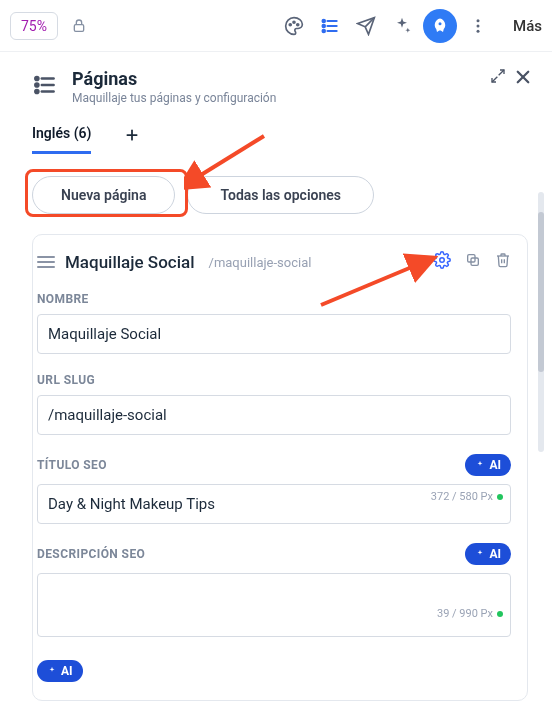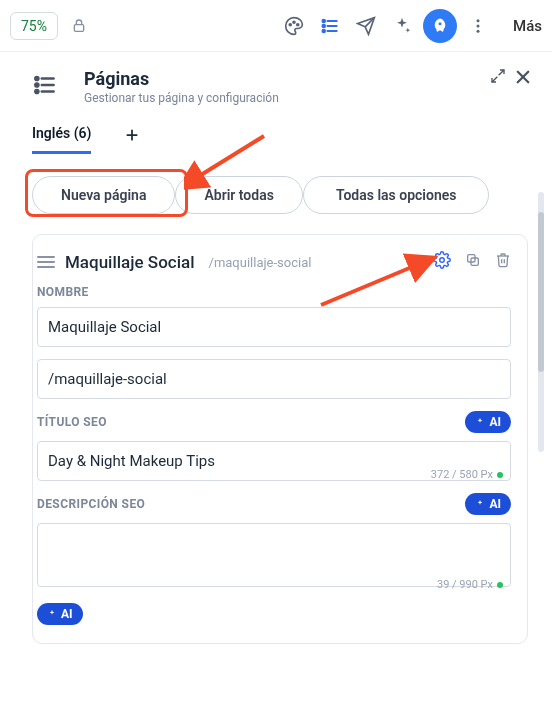--- a/index.html
+++ b/index.html
@@ -1,61 +1,61 @@
 <!DOCTYPE html>
 <html><head>
 <meta charset="utf-8">
 <style>
   * { box-sizing: border-box; margin: 0; padding: 0; font-family: -apple-system, BlinkMacSystemFont, "Segoe UI", Roboto, Helvetica, Arial, sans-serif; }
   body { width: 552px; height: 707px; background: #fff; position: relative; overflow: hidden; }
 
   
   .topbar { height: 52px; display: flex; align-items: center; padding: 0 10px; gap: 6px; border-bottom: 1px solid #eef0f3; }
-  .zoom-pill { border: 1px solid #d6dbe3; border-radius: 6px; padding: 5px 10px; font-size: 14px; color: #15803d; }
+  .zoom-pill { border: 1px solid #d6dbe3; border-radius: 6px; padding: 5px 10px; font-size: 14px; color: #a21caf; }
   .tb-icon { width: 30px; height: 30px; display: flex; align-items: center; justify-content: center; color: #5a6478; border-radius: 6px; }
   .tb-icon.blue { color: #2f6cf0; font-weight: bold; }
   .rocket-btn { width: 34px; height: 34px; background: #2f7bf5; border-radius: 50%; display: flex; align-items: center; justify-content: center; color: #fff; }
   .mas { font-size: 15px; color: #333; font-weight: 500; margin-left: 14px; }
 
   
   .panel { position: absolute; left: 14px; right: 8px; top: 52px; bottom: 0; }
   .panel-inner { position: relative; padding: 12px 6px 0 8px; }
 
-  .panel-head { display: flex; align-items: flex-start; gap: 22px; padding: 4px 6px 10px 6px; }
+  .panel-head { display: flex; align-items: flex-start; gap: 10px; padding: 4px 6px 10px 6px; }
   .panel-head .list-icon { width: 34px; height: 34px; border: 1px solid transparent; display: flex; align-items: center; justify-content: center; color: #4a5365; }
   .panel-title { font-size: 18px; font-weight: 700; color: #1c2a3a; }
   .panel-sub { font-size: 12px; color: #7a8599; margin-top: 2px; }
   .panel-head-right { margin-left: auto; display: flex; gap: 8px; color: #4a5365; }
 
   .lang-tabs { display: flex; align-items: center; gap: 34px; padding: 0 10px; margin-top: 2px; }
   .lang-tab { font-size: 14px; font-weight: 600; color: #0f1a2a; padding: 8px 0 10px; border-bottom: 3px solid #2f6cf0; }
   .lang-add { color: #3a4252; font-size: 18px; }
 
-  .action-row { display: flex; gap: 0; padding: 22px 10px 14px 10px; position: relative; }
+  .action-row { display: flex; gap: 12px; padding: 22px 10px 14px 10px; position: relative; }
   .pill-btn { flex: 0 0 auto; border: 1px solid #cdd4de; border-radius: 20px; padding: 10px 28px; font-size: 14px; font-weight: 600; color: #3a4252; background: #fff; white-space: nowrap; }
   .pill-btn.wide { padding: 10px 32px; }
   .highlight-box { position: absolute; border: 3px solid #f44a28; border-radius: 8px; pointer-events: none; }
 
   .page-card { margin: 6px 10px 0 10px; background: #fff; border: 1px solid #e4e8ee; border-radius: 10px; padding: 16px 16px 0 4px; position: relative; }
   .card-head { display: flex; align-items: center; gap: 10px; }
   .handle { color: #8a93a5; width: 18px; display: flex; flex-direction: column; gap: 3px; }
   .handle span { display: block; height: 2px; background: #8a93a5; border-radius: 1px; }
   .card-title { font-size: 17px; color: #1c2a3a; font-weight: 500; }
   .card-slug { font-size: 13px; color: #98a1b3; margin-left: 4px; }
   .card-icons { margin-left: auto; display: flex; gap: 14px; color: #8590a3; align-items: center; }
   .gear-blue { color: #3766ff; }
 
-  .field { margin-top: 12px; }
+  .field { margin-top: 19px; }
   .field-label { font-size: 12px; letter-spacing: .4px; font-weight: 700; color: #7c8799; text-transform: uppercase; }
   .field-label-row { display: flex; align-items: center; justify-content: space-between; margin-bottom: 8px; }
   .ai-chip { background: #1d4ed8; color: #fff; border-radius: 14px; font-size: 12px; font-weight: 700; padding: 4px 10px; display: inline-flex; align-items: center; gap: 4px; }
   .input, .textarea { width: 100%; border: 1px solid #d6dbe3; border-radius: 4px; padding: 10px 10px; font-size: 15px; color: #1c2a3a; font-family: inherit; }
   .textarea { height: 64px; resize: none; }
   .input-wrap { position: relative; margin-top: 8px; }
-  .counter { position: absolute; right: 8px; bottom: 0; font-size: 11px; color: #9aa3b5; display: flex; align-items: center; gap: 4px; }
+  .counter { position: absolute; right: 8px; bottom: 21px; font-size: 11px; color: #9aa3b5; display: flex; align-items: center; gap: 4px; }
   .dot-ok { width: 6px; height: 6px; background: #22c55e; border-radius: 50%; display: inline-block; }
 
   
   .arrow-svg { position: absolute; pointer-events: none; }
 
   .right-scrollbar { position: absolute; right: 0; top: 140px; width: 6px; height: 260px; background: #e4e8ee; border-radius: 3px; }
   .right-scrollbar .thumb { width: 100%; height: 160px; background: #c3c9d3; border-radius: 3px; margin-top: 20px; }
 </style>
 </head>
 <body>
@@ -124,21 +124,21 @@
             <line x1="9" y1="6" x2="20" y2="6"></line>
             <line x1="9" y1="12" x2="20" y2="12"></line>
             <line x1="9" y1="18" x2="20" y2="18"></line>
             <circle cx="4.5" cy="6" r="1.5" fill="#4a5365"></circle>
             <circle cx="4.5" cy="12" r="1.5" fill="#4a5365"></circle>
             <circle cx="4.5" cy="18" r="1.5" fill="#4a5365"></circle>
           </svg>
       </div>
       <div>
         <div class="panel-title">Páginas</div>
-        <div class="panel-sub">Gestionar tus página y configuración</div>
+        <div class="panel-sub">Maquillaje tus páginas y configuración</div>
       </div>
       <div class="panel-head-right">
         <div>
           <svg width="16" height="16" viewBox="0 0 24 24" fill="none" stroke="#4a5365" stroke-width="2">
               <path d="M15 3h6v6"></path>
               <path d="M9 21H3v-6"></path>
               <path d="M21 3l-8 8"></path>
               <path d="M3 21l8-8"></path>
             </svg>
         </div>
@@ -156,21 +156,20 @@
       <div class="lang-add">
         <svg width="14" height="14" viewBox="0 0 24 24" fill="none" stroke="#1c2a3a" stroke-width="3" stroke-linecap="round">
             <line x1="12" y1="4" x2="12" y2="20"></line>
             <line x1="4" y1="12" x2="20" y2="12"></line>
           </svg>
       </div>
     </div>
 
     <div class="action-row">
       <button class="pill-btn">Nueva página</button>
-      <button class="pill-btn">Abrir todas</button>
       <button class="pill-btn wide">Todas las opciones</button>
       <div class="highlight-box" style="left:3px; top:15px; width:163px; height:48px;"></div>
     </div>
 
     <svg class="arrow-svg" style="left:170px; top:78px; width:90px; height:60px;">
       <defs>
           <marker id="ah1" markerWidth="8" markerHeight="8" refX="2" refY="4" orient="auto">
             <polygon points="0 0, 8 4, 0 8" fill="#f44a28"></polygon>
           </marker>
         </defs>
@@ -221,20 +220,21 @@
       </svg>
 
       <div class="field">
         <div class="field-label">NOMBRE</div>
         <div class="input-wrap">
           <input class="input" value="Maquillaje Social" style="">
         </div>
       </div>
 
       <div class="field">
+        <div class="field-label">URL SLUG</div>
         <div class="input-wrap">
           <input class="input" value="/maquillaje-social" style="">
         </div>
       </div>
 
       <div class="field">
         <div class="field-label-row">
           <div class="field-label">TÍTULO SEO</div>
           <div class="ai-chip">
             <svg width="10" height="10" viewBox="0 0 24 24" fill="#fff">

